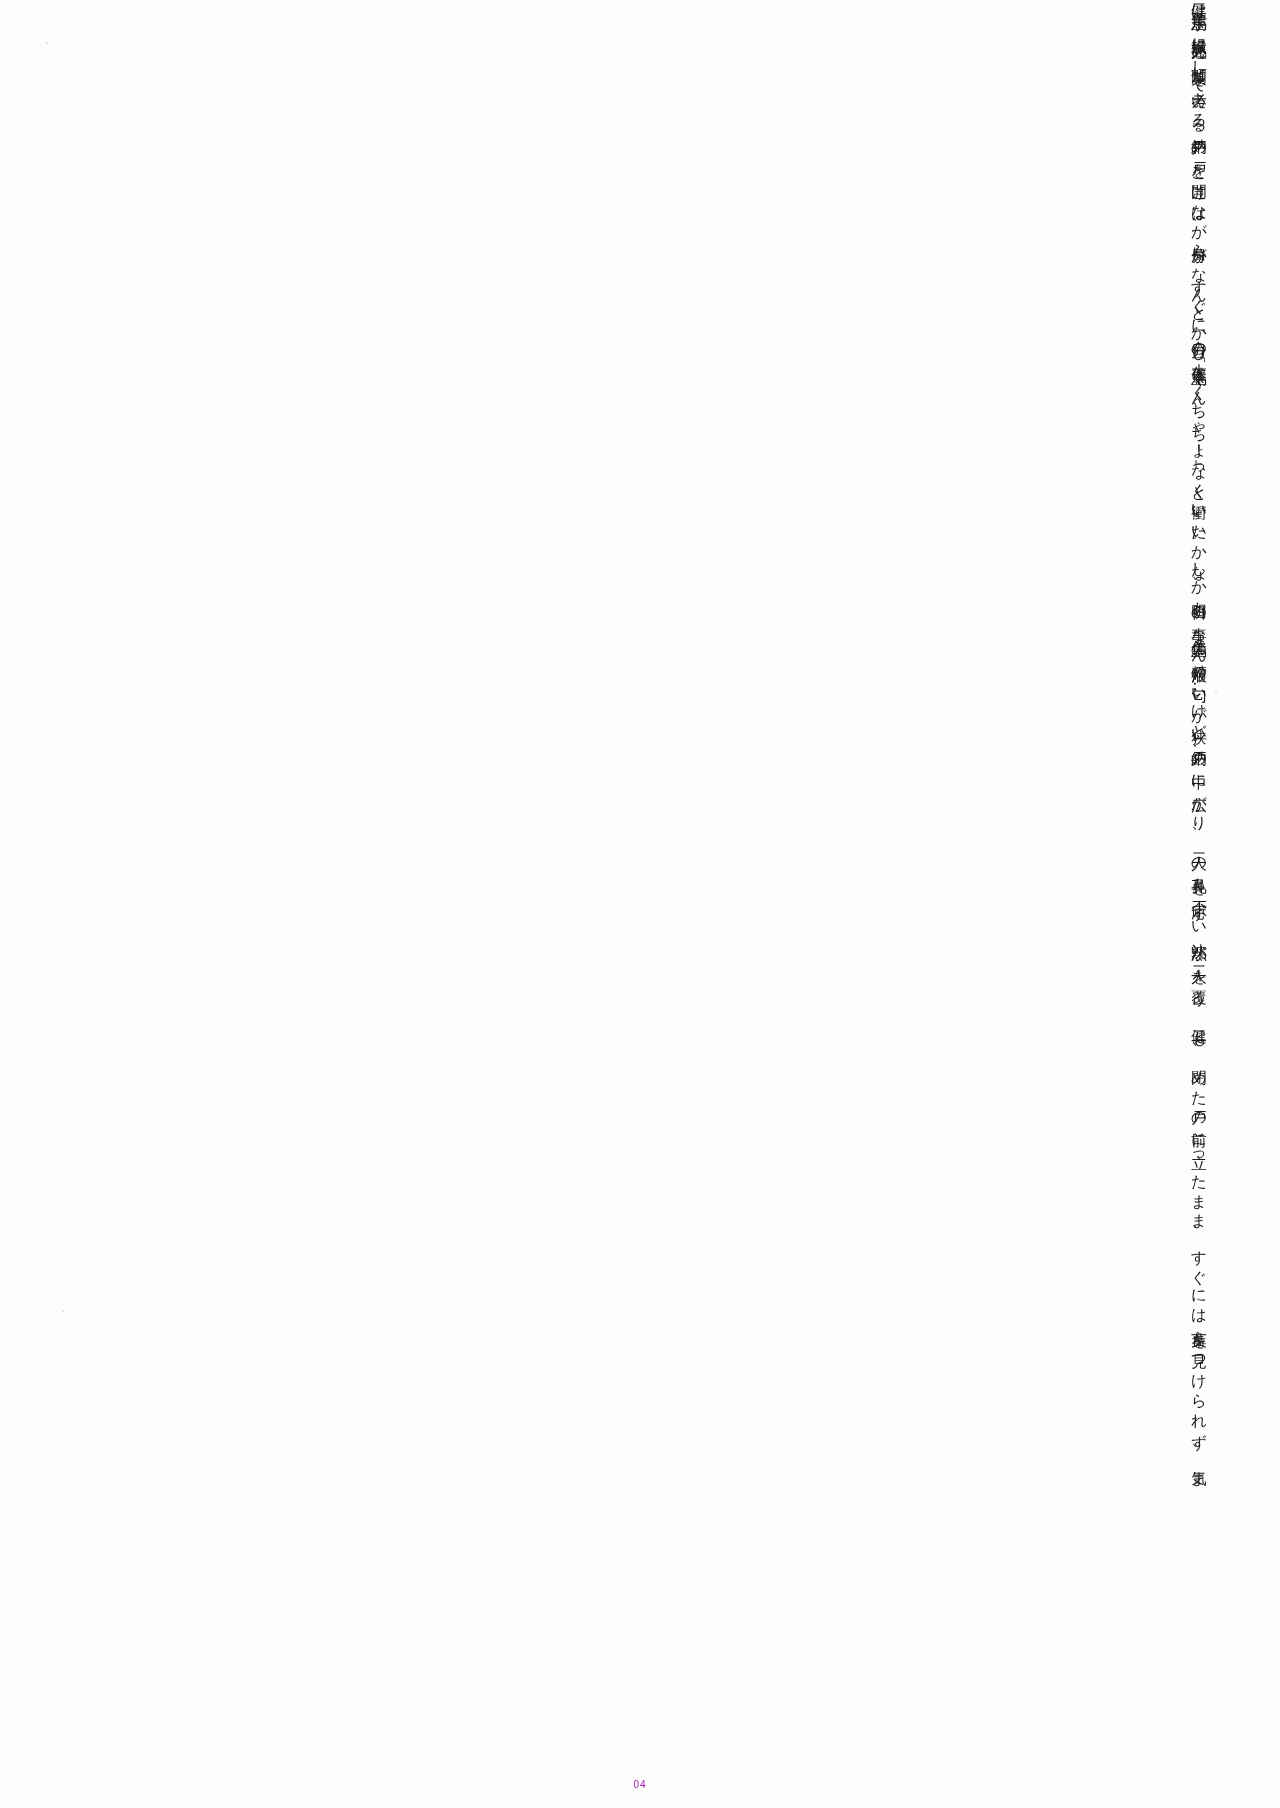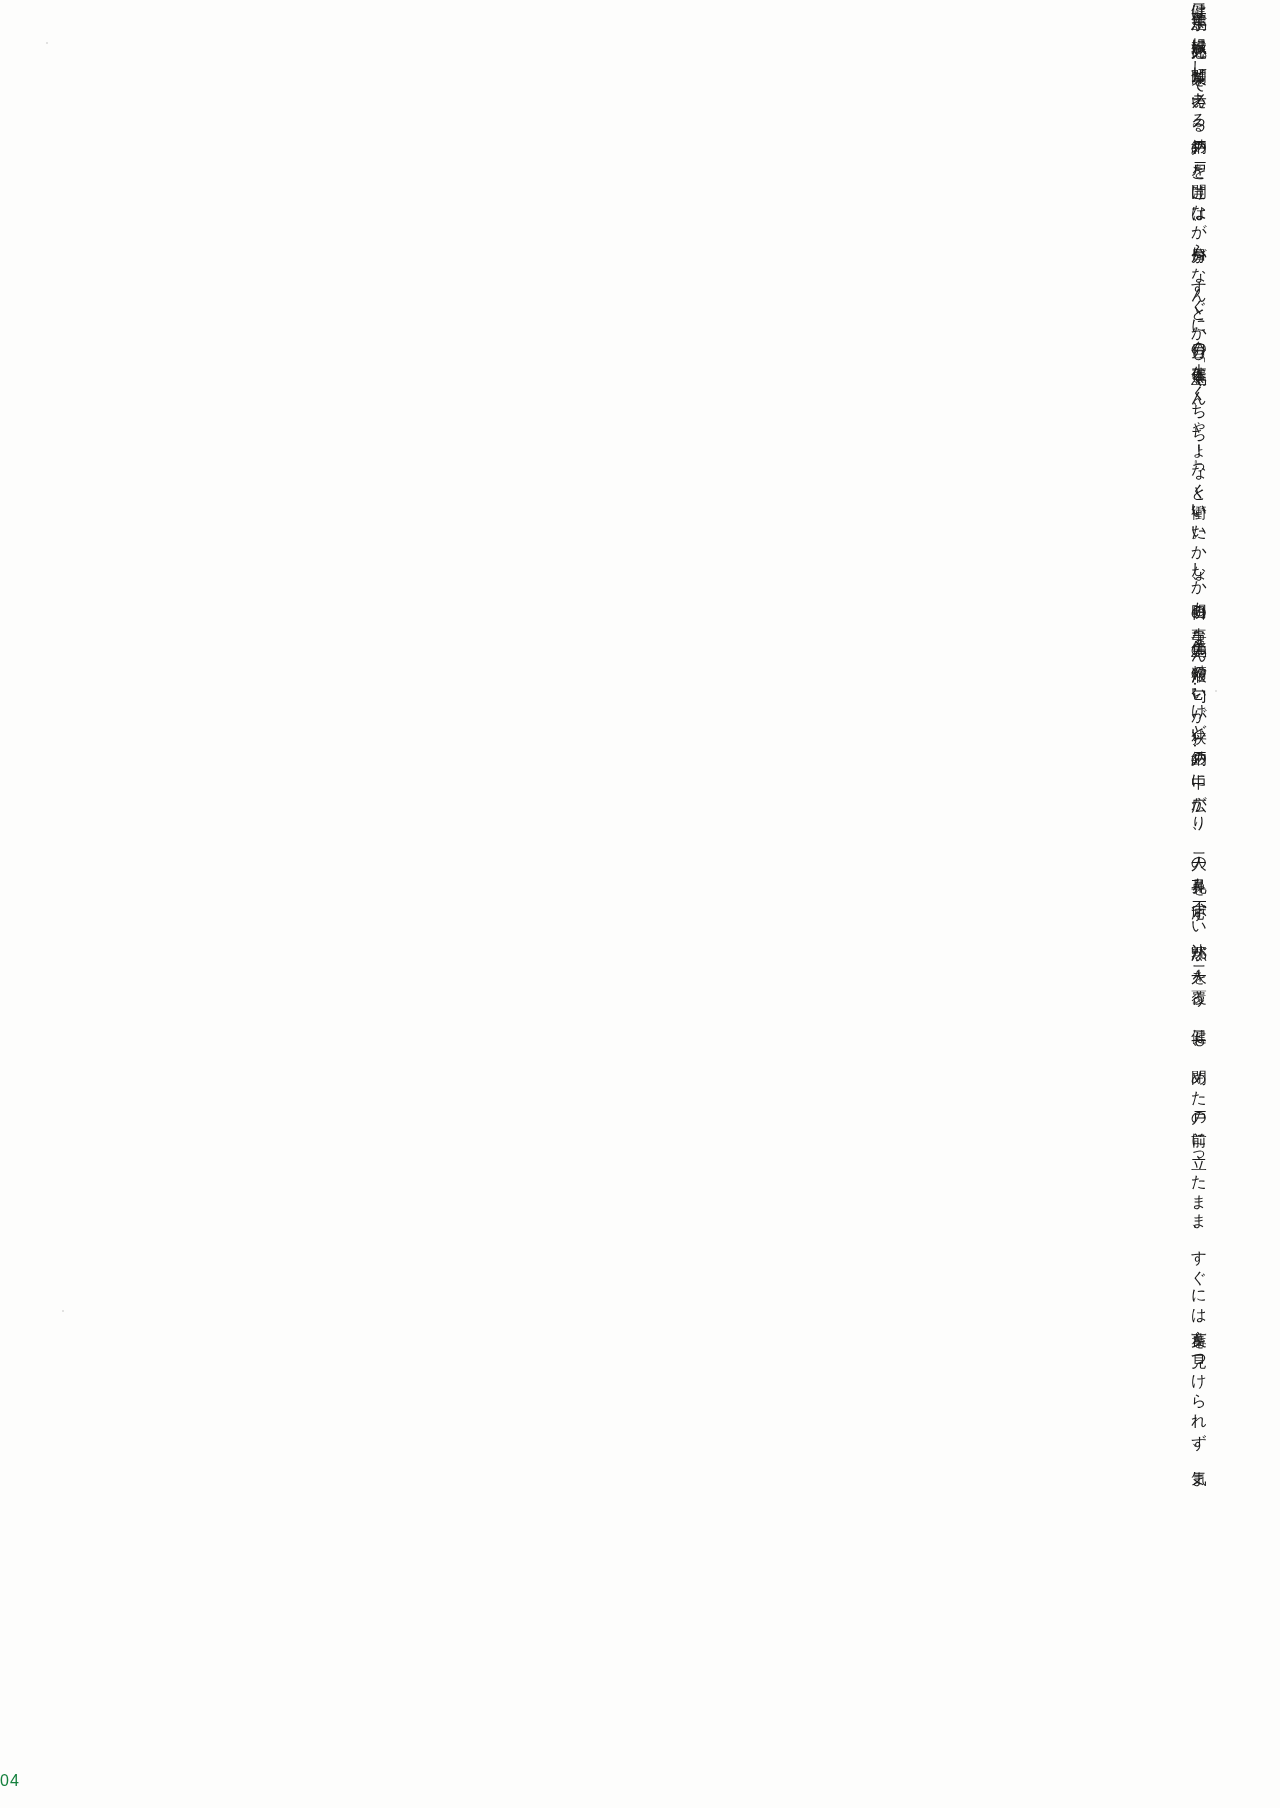--- a/index.html
+++ b/index.html
@@ -56,24 +56,24 @@
     font-family: "DejaVu Serif", "Liberation Serif", serif;
   }
   .block-bottom .vline {
     margin-left: 12.6px;
   }
   .page-number {
     position: absolute;
     bottom: 18px;
     left: 0;
     right: 0;
-    text-align: left;
-    font-size: 16px;
+    text-align: center;
+    font-size: 10px;
     letter-spacing: 1px;
-    color: #15803d;
+    color: #a21caf;
     font-family: "Liberation Sans", sans-serif;
   }
   
   .speck {
     position: absolute;
     width: 2px;
     height: 2px;
     background: #d8d8d8;
     border-radius: 50%;
   }

